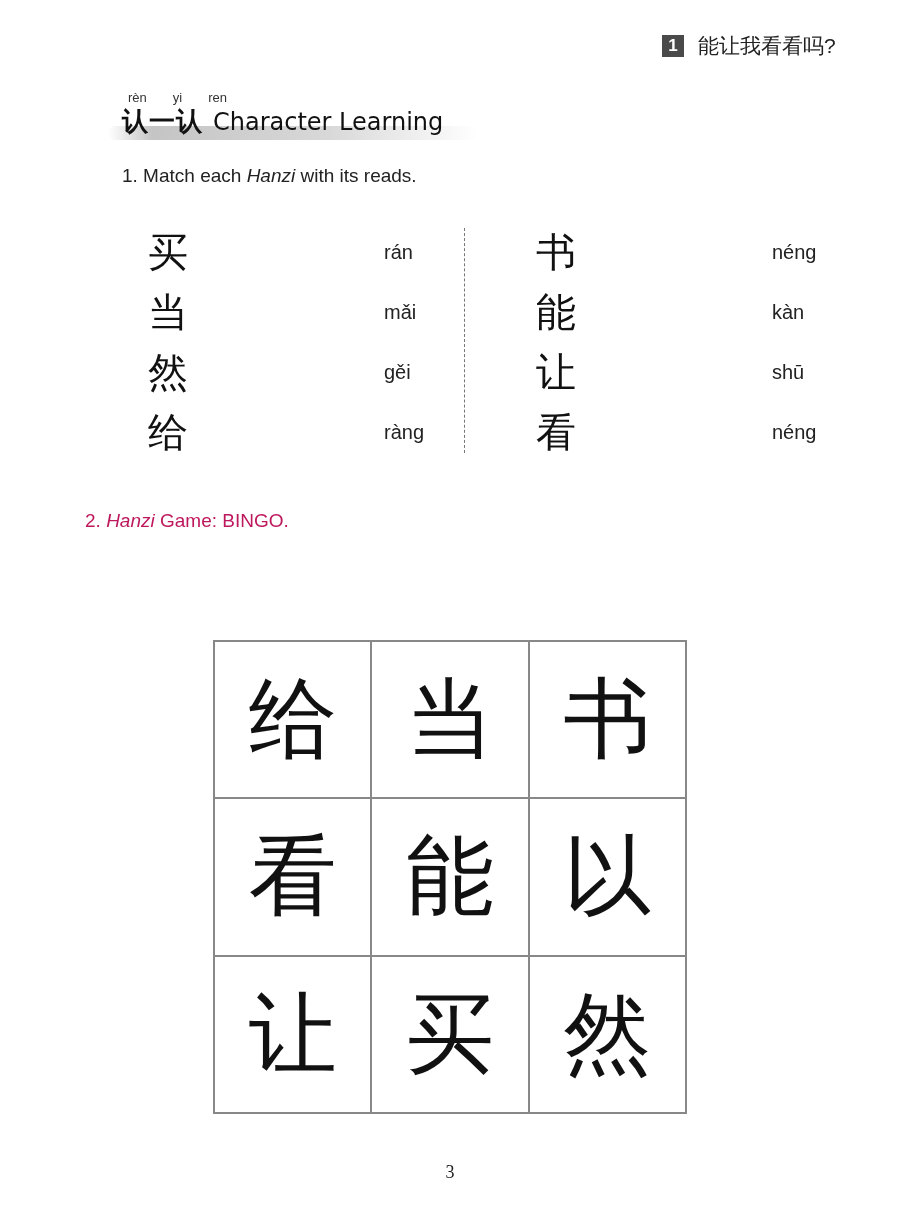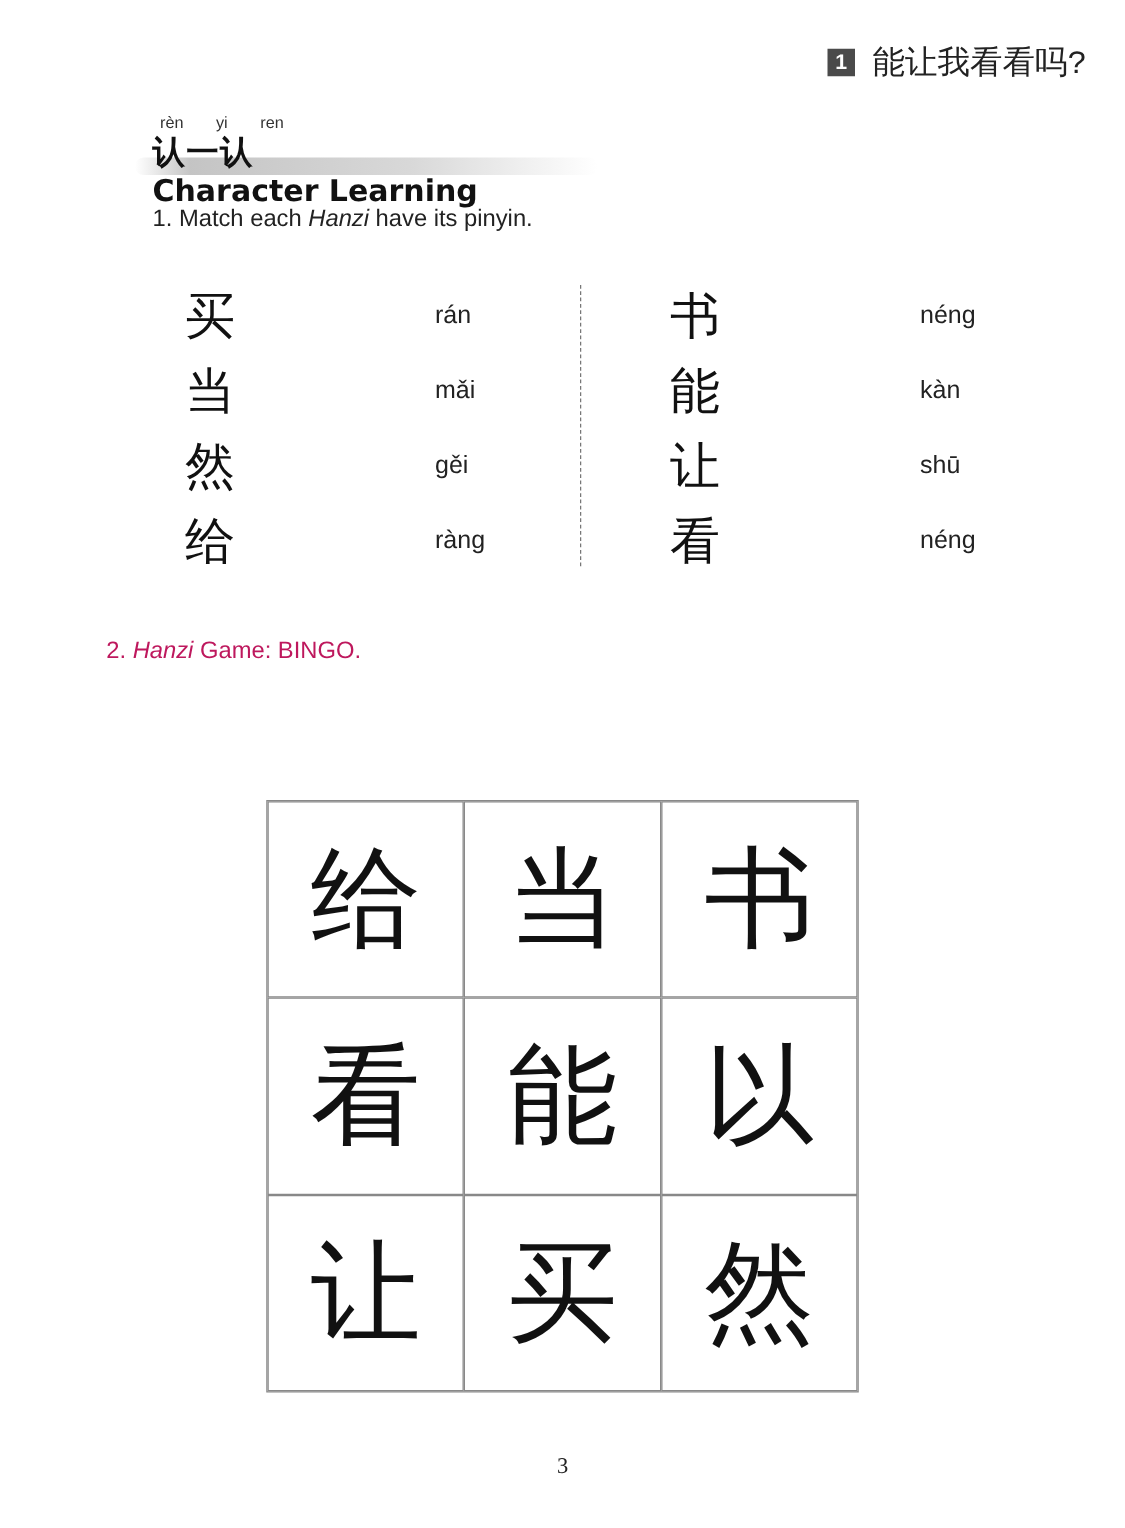--- a/index.html
+++ b/index.html
@@ -1,32 +1,32 @@
 <!DOCTYPE html>
 <html><head>
 <meta charset="utf-8">
 <style>
   html, body { margin:0; padding:0; }
   body { width:900px; height:1222px; background:#ffffff; position:relative; overflow:hidden; font-family:"Liberation Sans", sans-serif; color:#1a1a1a; }
   .header { position:absolute; top:32px; left:662px; display:flex; align-items:center; }
   .lesson-num { width:22px; height:22px; background:#4a4a4a; color:#fff; font-weight:bold; font-size:17px; display:flex; align-items:center; justify-content:center; margin-right:14px; }
-  .lesson-title { font-size:26px; color:#222; font-family:Liberation Mono, monospace; }
+  .lesson-title { font-size:21px; color:#222; font-family:Liberation Sans, sans-serif; }
   .section { position:absolute; left:108px; top:88px; width:390px; height:60px; }
   .brush { position:absolute; left:0; top:38px; width:370px; height:14px; background:linear-gradient(90deg, rgba(190,190,190,0) 0%, rgba(190,190,190,.9) 12%, rgba(200,200,200,.7) 60%, rgba(210,210,210,0) 100%); border-radius:8px; }
   .pinyin-row { position:absolute; top:2px; left:20px; font-size:13px; color:#333; display:flex; }
   .pinyin-row span { margin-right:26px; }
-  .section-title { position:absolute; top:16px; left:14px; display:flex; align-items:baseline;flex-direction:column; }
+  .section-title { position:absolute; top:16px; left:14px; display:flex; align-items:baseline; }
   .section-cn { font-family:"DejaVu Sans", sans-serif; font-weight:bold; font-size:26px; color:#111; letter-spacing:1px; margin-right:10px; }
-  .section-en { font-family:"DejaVu Sans", sans-serif; font-weight:bold; font-size:24px; color:#111; }
+  .section-en { font-family:"DejaVu Sans", sans-serif; font-weight:normal; font-size:24px; color:#111; }
   .q1 { position:absolute; left:122px; top:165px; font-size:19px; color:#222; }
   .q1 i, .q2 i { }
   .match-col { position:absolute; top:222px; }
   .match-row { height:60px; display:flex; align-items:center; }
   .hz { font-family:"DejaVu Serif", serif; font-size:40px; color:#111; width:200px; }
-  .py { font-size:20px; color:#222; }
+  .py { font-size:20px; color:#222;margin-left:36px; }
   .divider { position:absolute; left:464px; top:228px; height:225px; border-left:1.5px dashed #777; }
   .q2 { position:absolute; left:85px; top:505px; font-size:19px; color:#be185d; line-height:31px; }
   .q2 .indent { padding-left:24px; }
   .bingo { position:absolute; left:213px; top:640px; width:474px; height:474px; display:grid; grid-template-columns:repeat(3,1fr); grid-template-rows:repeat(3,1fr); border:1.5px solid #888; box-sizing:border-box; }
   .cell { border:1px solid #888; display:flex; align-items:center; justify-content:center; font-family:"DejaVu Serif", serif; font-size:88px; color:#111; }
   .page-num { position:absolute; top:1162px; left:0; width:900px; text-align:center; font-family:"Liberation Serif", serif; font-size:18px; color:#222; }
 </style>
 </head>
 <body>
 
@@ -41,21 +41,21 @@
     <span>rèn</span>
     <span>yi</span>
     <span>ren</span>
   </div>
   <div class="section-title">
     <span class="section-cn">认一认</span>
     <span class="section-en">Character Learning</span>
   </div>
 </div>
 
-<div class="q1"><span>1. Match each </span><i>Hanzi</i><span> have its pinyin.</span></div>
+<div class="q1"><span>1. Match each </span><i>Hanzi</i><span> with its reads.</span></div>
 
 <div class="match-col" style="left:148px;">
   <div class="match-row">
       <span class="hz">买</span>
       <span class="py">rán</span>
     </div>
   <div class="match-row">
       <span class="hz">当</span>
       <span class="py">mǎi</span>
     </div>

